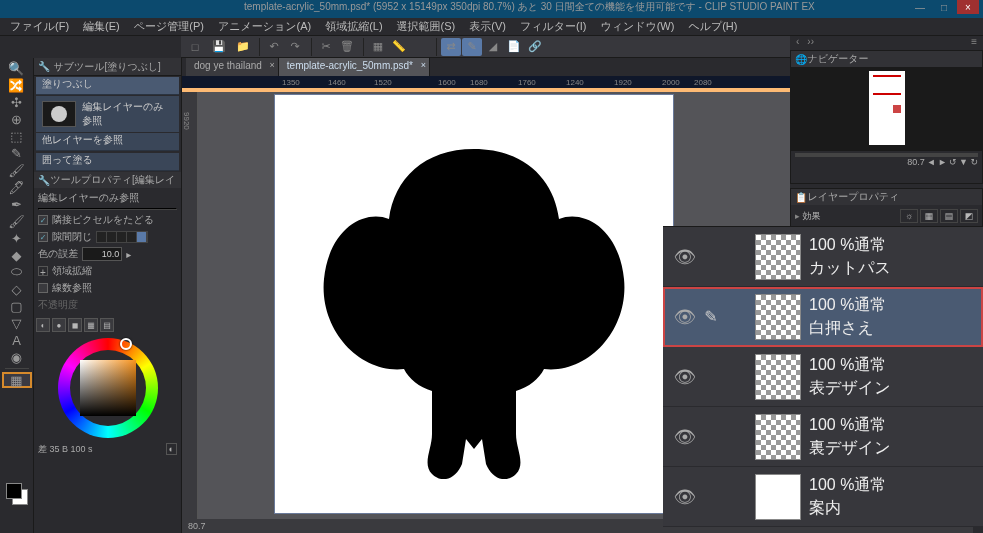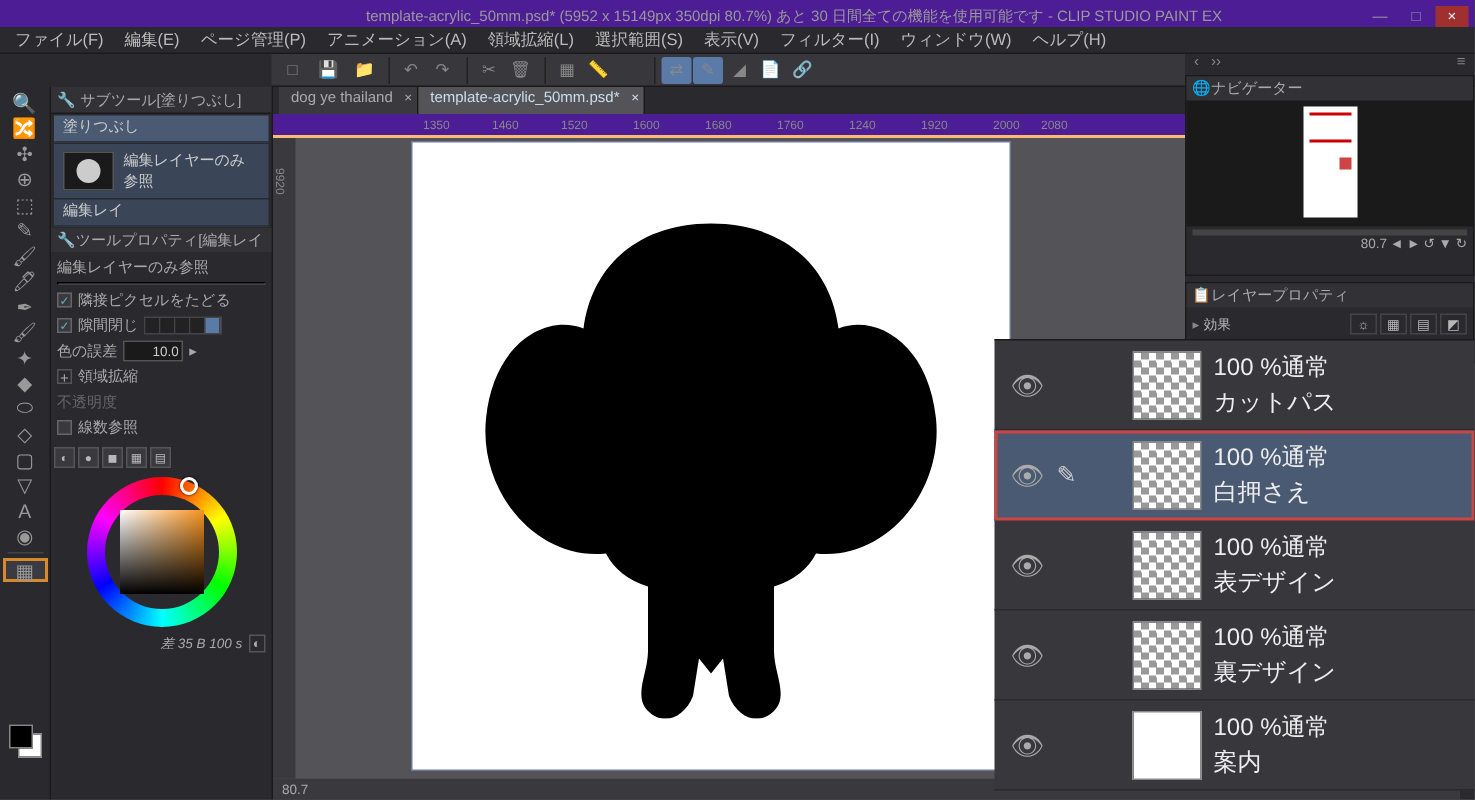--- a/index.html
+++ b/index.html
@@ -1,17 +1,17 @@
 <!DOCTYPE html>
 <html><head>
 <meta charset="utf-8">
 <style>
 *{margin:0;padding:0;box-sizing:border-box;font-family:"MS PGothic",sans-serif;-webkit-font-smoothing:none;}
 body{width:983px;height:533px;background:#2a2a2e;color:#b8b8b8;font-size:11px;overflow:hidden;position:relative;}
-.titlebar{height:18px;background:#4c1d95;display:flex;align-items:flex-end;padding:0 4px;font-size:10px;color:#999;}
+.titlebar{height:18px;background:#0c4a6e;display:flex;align-items:flex-start;padding:0 4px;font-size:10px;color:#999;}
 .titlebar .title{margin-left:240px;}
 .win-controls{margin-left:auto;display:flex;gap:2px;}
 .win-controls span{width:22px;height:14px;display:flex;align-items:center;justify-content:center;cursor:pointer;}
 .win-controls .close{background:#a03030;color:#fff;}
 .menubar{height:18px;background:#2a2a2e;display:flex;align-items:center;padding:0 4px;gap:2px;border-bottom:1px solid #1a1a1a;}
 .menubar span{padding:1px 6px;font-size:11px;color:#bbb;cursor:pointer;}
 .toolbar-top{height:22px;background:#37373c;display:flex;align-items:center;padding:0 4px;gap:4px;border-bottom:1px solid #1a1a1a;margin-left:181px;}
 .toolbar-top .tb-icon{width:20px;height:18px;display:flex;align-items:center;justify-content:center;color:#888;cursor:pointer;}
 .toolbar-top .tb-group{display:flex;gap:1px;border-left:1px solid #222;padding-left:4px;margin-left:2px;}
 .toolbar-top .active-tool{background:#5a7aa8;border-radius:2px;}
@@ -37,27 +37,27 @@
 .prop-row .chk.on::after{content:"✓";color:#6ab;}
 .prop-row input[type=text]{width:40px;height:14px;background:#1a1a1a;border:1px solid #555;color:#ccc;font-size:9px;text-align:right;padding:0 2px;}
 .color-circle{width:100px;height:100px;margin:4px auto;position:relative;}
 .color-ring{width:100px;height:100px;border-radius:50%;background:conic-gradient(red,yellow,lime,cyan,blue,magenta,red);position:absolute;}
 .color-ring::after{content:"";position:absolute;inset:12px;border-radius:50%;background:#2a2a2e;}
 .color-sq{width:56px;height:56px;position:absolute;top:22px;left:22px;background:linear-gradient(to right,#fff,#f7931e);}
 .color-sq::after{content:"";position:absolute;inset:0;background:linear-gradient(to bottom,transparent,#000);}
 .color-picker{width:12px;height:12px;border:2px solid #fff;border-radius:50%;position:absolute;top:0;left:62px;box-shadow:0 0 2px #000;}
 .color-tools{display:flex;gap:2px;padding:2px;justify-content:flex-start;}
 .color-tools span{width:14px;height:14px;background:#3a3a3e;border:1px solid #555;font-size:8px;display:flex;align-items:center;justify-content:center;}
-.h-input{height:14px;display:flex;align-items:center;justify-content:flex-end;gap:4px;padding:0 4px;font-size:9px;color:#aaa;font-style:italic;}
+.h-input{height:14px;display:flex;align-items:center;justify-content:space-between;gap:4px;padding:0 4px;font-size:9px;color:#aaa;}
 .canvas-pane{flex:1;display:flex;flex-direction:column;background:#545458;margin-right:10px;min-width:0;}
 .tabs{height:18px;display:flex;gap:0;padding-left:4px;background:#2a2a2e;}
 .tab{padding:2px 16px 2px 8px;font-size:10px;background:#3a3a3e;color:#aaa;border-right:1px solid #1a1a1a;position:relative;cursor:pointer;}
 .tab.active{background:#545458;color:#cde;}
 .tab .x{position:absolute;right:3px;top:2px;font-size:9px;}
-.ruler-h{height:16px;background:#4c1d95;display:flex;align-items:center;font-size:8px;color:#888;border-bottom:2px solid #fdba74;overflow:hidden;position:relative;}
+.ruler-h{height:16px;background:#0f172a;display:flex;align-items:center;font-size:8px;color:#888;border-bottom:4px solid #fdba74;overflow:hidden;position:relative;}
 .ruler-h span{position:absolute;}
 .canvas-area{flex:1;display:flex;position:relative;}
 .ruler-v{width:16px;background:#3a3a3e;border-right:1px solid #555;position:relative;font-size:8px;color:#888;}
 .ruler-v span{position:absolute;left:0;writing-mode:vertical-rl;}
 .canvas-bg{flex:1;background:#545458;position:relative;overflow:hidden;}
 .canvas{position:absolute;top:2px;left:76px;width:400px;height:420px;background:#fff;border:1px solid #6a7a9a;}
 .silhouette{position:absolute;top:44px;left:50%;transform:translateX(-50%);width:340px;height:340px;}
 .zoom-status{height:14px;background:#3a3a3e;font-size:9px;color:#aaa;padding:0 6px;display:flex;align-items:center;}
 .right-top{position:absolute;top:36px;right:0;width:193px;background:#2a2a2e;}
 .mini-controls{height:14px;display:flex;gap:8px;padding:0 6px;justify-content:flex-start;}
@@ -182,21 +182,24 @@
     <div class="subtool-item sel">
         <span>塗りつぶし</span>
       </div>
     <div class="subtool-preview">
       <div class="brush-swatch">
           <div class="dot"></div>
         </div>
       <div style="font-size:10px;color:#ccc;margin-left:6px;">編集レイヤーのみ参照</div>
     </div>
     <div class="subtool-item">
-        <span>編集レイ</span>
+        <span>他レイヤーを参照</span>
+      </div>
+    <div class="subtool-item">
+        <span>囲って塗る</span>
       </div>
 
     <div class="prop-panel">
       <div class="prop-title">
           <span class="ico">🔧</span>
           <span>ツールプロパティ[編集レイ</span>
         </div>
       <div class="prop-body">
         <div class="prop-row">編集レイヤーのみ参照</div>
         <hr style="border-color:#444;margin:2px 0;">
@@ -213,26 +216,26 @@
               <span></span>
               <span></span>
               <span></span>
             </div>
           </div>
         <div class="prop-row"><span>色の誤差</span><input type="text" value="10.0" style="">▸</div>
         <div class="prop-row">
             <span style="border:1px solid #555;width:10px;height:10px;text-align:center;">+</span>
             <span>領域拡縮</span>
           </div>
-        <div class="prop-row" style="color:#666;">
-            <span>不透明度</span>
-          </div>
         <div class="prop-row">
             <span class="chk"></span>
             <span>線数参照</span>
+          </div>
+        <div class="prop-row" style="color:#666;">
+            <span>不透明度</span>
           </div>
       </div>
       <div class="color-tools">
         <span>◐</span>
         <span>●</span>
         <span>◼</span>
         <span>▦</span>
         <span>▤</span>
       </div>
       <div class="color-circle">
@@ -249,21 +252,21 @@
 
   <div class="canvas-pane">
     <div class="tabs">
       <div class="tab"><span>dog ye thailand</span><span class="x">×</span></div>
       <div class="tab active"><span>template-acrylic_50mm.psd*</span><span class="x">×</span></div>
     </div>
     <div class="ruler-h">
       <span style="left:100px">1350</span>
         <span style="left:146px">1460</span>
       <span style="left:192px">1520</span>
-        <span style="left:240px">1600</span>
+        <span style="left:256px">1600</span>
       <span style="left:288px">1680</span>
         <span style="left:336px">1760</span>
       <span style="left:384px">1240</span>
         <span style="left:432px">1920</span>
       <span style="left:480px">2000</span>
         <span style="left:512px">2080</span>
     </div>
     <div class="canvas-area">
       <div class="ruler-v">
         <span style="top:20px">9920</span>

